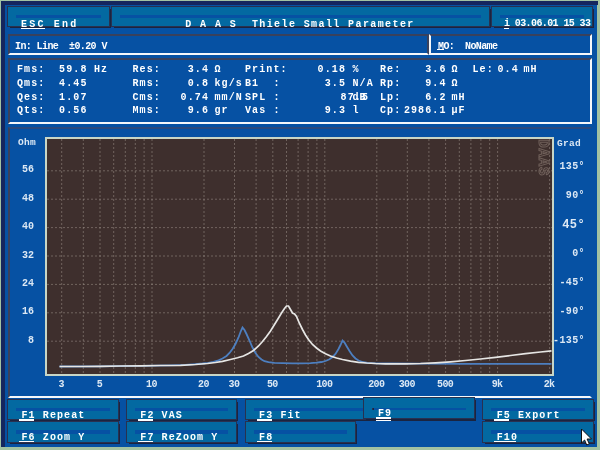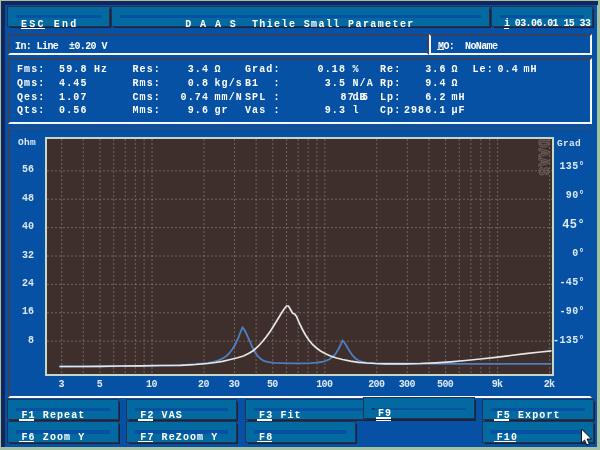--- a/index.html
+++ b/index.html
@@ -47,21 +47,21 @@
 </div>
 
 <div class="ibox" style="left:8px;top:57.5px;width:584px;height:66.5px;"></div>
 <div id="params">
 <div class="ps" style="left:17.0px;top:64.8px;">Fms:</div>
 <div class="ps" style="left:59.1px;top:64.8px;">59.8</div>
 <div class="ps" style="left:94.0px;top:64.8px;">Hz</div>
 <div class="ps" style="left:132.5px;top:64.8px;">Res:</div>
 <div class="ps" style="left:187.7px;top:64.8px;">3.4</div>
 <div class="ps" style="left:214.5px;top:64.8px;">Ω</div>
-<div class="ps" style="left:245.0px;top:64.8px;">Grad:</div>
+<div class="ps" style="left:245.0px;top:64.8px;">Print:</div>
 <div class="ps" style="left:317.6px;top:64.8px;">0.18</div>
 <div class="ps" style="left:352.5px;top:64.8px;">%</div>
 <div class="ps" style="left:380.0px;top:64.8px;">Re:</div>
 <div class="ps" style="left:425.2px;top:64.8px;">3.6</div>
 <div class="ps" style="left:451.5px;top:64.8px;">Ω</div>
 <div class="ps" style="left:17.0px;top:78.8px;">Qms:</div>
 <div class="ps" style="left:59.1px;top:78.8px;">4.45</div>
 <div class="ps" style="left:132.5px;top:78.8px;">Rms:</div>
 <div class="ps" style="left:187.7px;top:78.8px;">0.8</div>
 <div class="ps" style="left:214.5px;top:78.8px;">kg/s</div>

